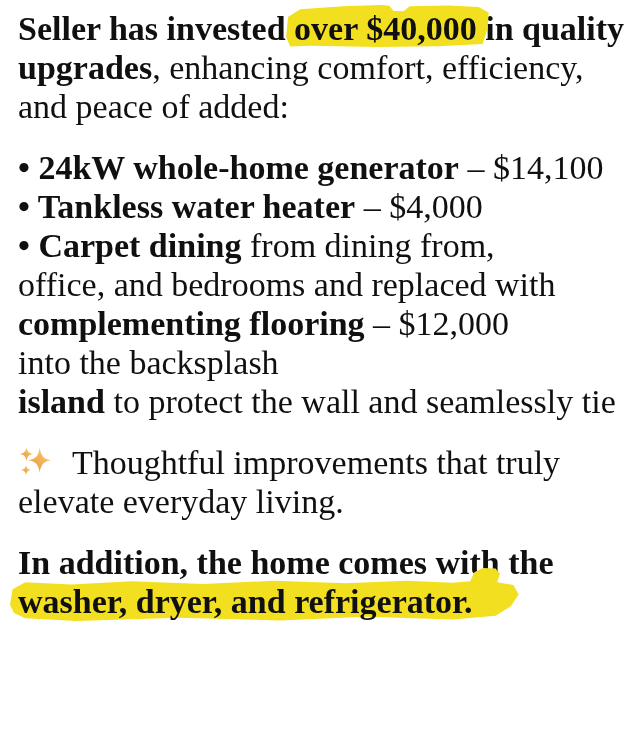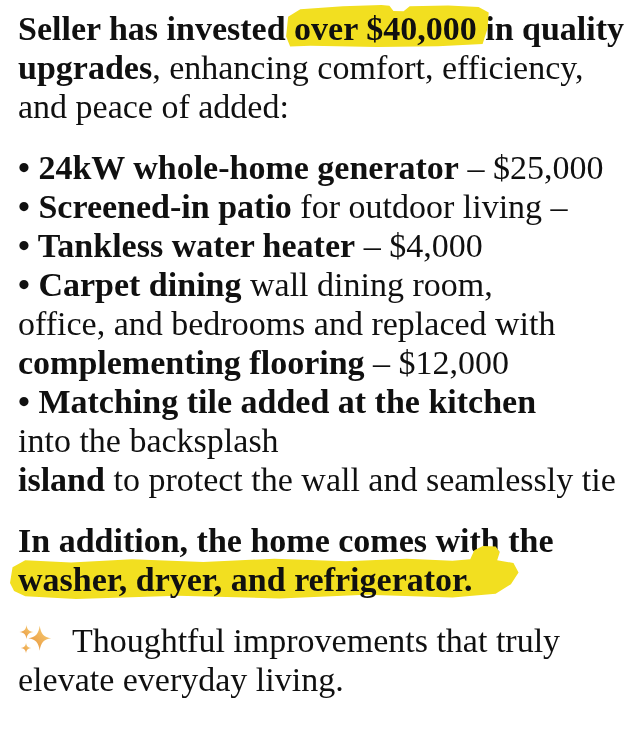--- a/index.html
+++ b/index.html
@@ -35,43 +35,41 @@
 </head>
 <body style="background: rgb(255, 255, 255); color: rgb(16, 16, 16);">
 
 <main>
   <div class="para">
       <div class="line"><span class="seg b">Seller has invested </span><span class="seg b hl hl1">over $40,000</span><span class="seg b"> in quality</span></div>
       <div class="line"><span class="seg b">upgrades</span><span class="seg">, enhancing comfort, efficiency,</span></div>
       <div class="line"><span class="seg">and peace of added:</span></div>
     </div>
   <div class="para">
-      <div class="line"><span class="seg b">• 24kW whole-home generator</span><span class="seg"> – $25,000</span></div>
-      <div class="line"><span class="seg b">• Screened-in patio</span><span class="seg"> for outdoor living –</span></div>
+      <div class="line"><span class="seg b">• 24kW whole-home generator</span><span class="seg"> – $14,100</span></div>
       <div class="line"><span class="seg b">• Tankless water heater</span><span class="seg"> – $4,000</span></div>
-      <div class="line"><span class="seg b">• Carpet dining</span><span class="seg"> wall dining room,</span></div>
+      <div class="line"><span class="seg b">• Carpet dining</span><span class="seg"> from dining from,</span></div>
       <div class="line"><span class="seg">office, and bedrooms and replaced with</span></div>
       <div class="line"><span class="seg b">complementing flooring</span><span class="seg"> – $12,000</span></div>
-      <div class="line"><span class="seg b">• Matching tile added at the kitchen</span></div>
       <div class="line"><span class="seg">into the backsplash</span></div>
       <div class="line"><span class="seg b">island</span><span class="seg"> to protect the wall and seamlessly tie</span></div>
-    </div>
-  <div class="para">
-      <div class="line"><span class="seg b">In addition, the home comes with the</span></div>
-      <div class="line"><span class="seg b hl hl2">washer, dryer, and refrigerator.</span></div>
     </div>
   <div class="para">
       <div class="line">
   <svg class="sparkle-svg" viewBox="0 0 36 36" width="34" height="34" aria-hidden="true">
     <defs>
       <linearGradient id="sg" x1="0" y1="1" x2="1" y2="0">
         <stop offset="0" stop-color="#E78E35"></stop>
         <stop offset="1" stop-color="#F8D47B"></stop>
       </linearGradient>
     </defs>
     <path fill="url(#sg)" d="M23 3 C24.2 11.8 27.4 15 35 16.2 C27.4 17.4 24.2 20.6 23 29.4 C21.8 20.6 18.6 17.4 11 16.2 C18.6 15 21.8 11.8 23 3 Z"></path>
     <path fill="url(#sg)" d="M9 2 C9.7 7 11.5 8.8 16.5 9.5 C11.5 10.2 9.7 12 9 17 C8.3 12 6.5 10.2 1.5 9.5 C6.5 8.8 8.3 7 9 2 Z"></path>
     <path fill="url(#sg)" d="M8.5 21 C9 24.6 10.4 26 14 26.5 C10.4 27 9 28.4 8.5 32 C8 28.4 6.6 27 3 26.5 C6.6 26 8 24.6 8.5 21 Z"></path>
   </svg>
 <span class="seg">Thoughtful improvements that truly</span></div>
       <div class="line"><span class="seg">elevate everyday living.</span></div>
     </div>
+  <div class="para">
+      <div class="line"><span class="seg b">In addition, the home comes with the</span></div>
+      <div class="line"><span class="seg b hl hl2">washer, dryer, and refrigerator.</span></div>
+    </div>
 </main>
 
 </body></html>

